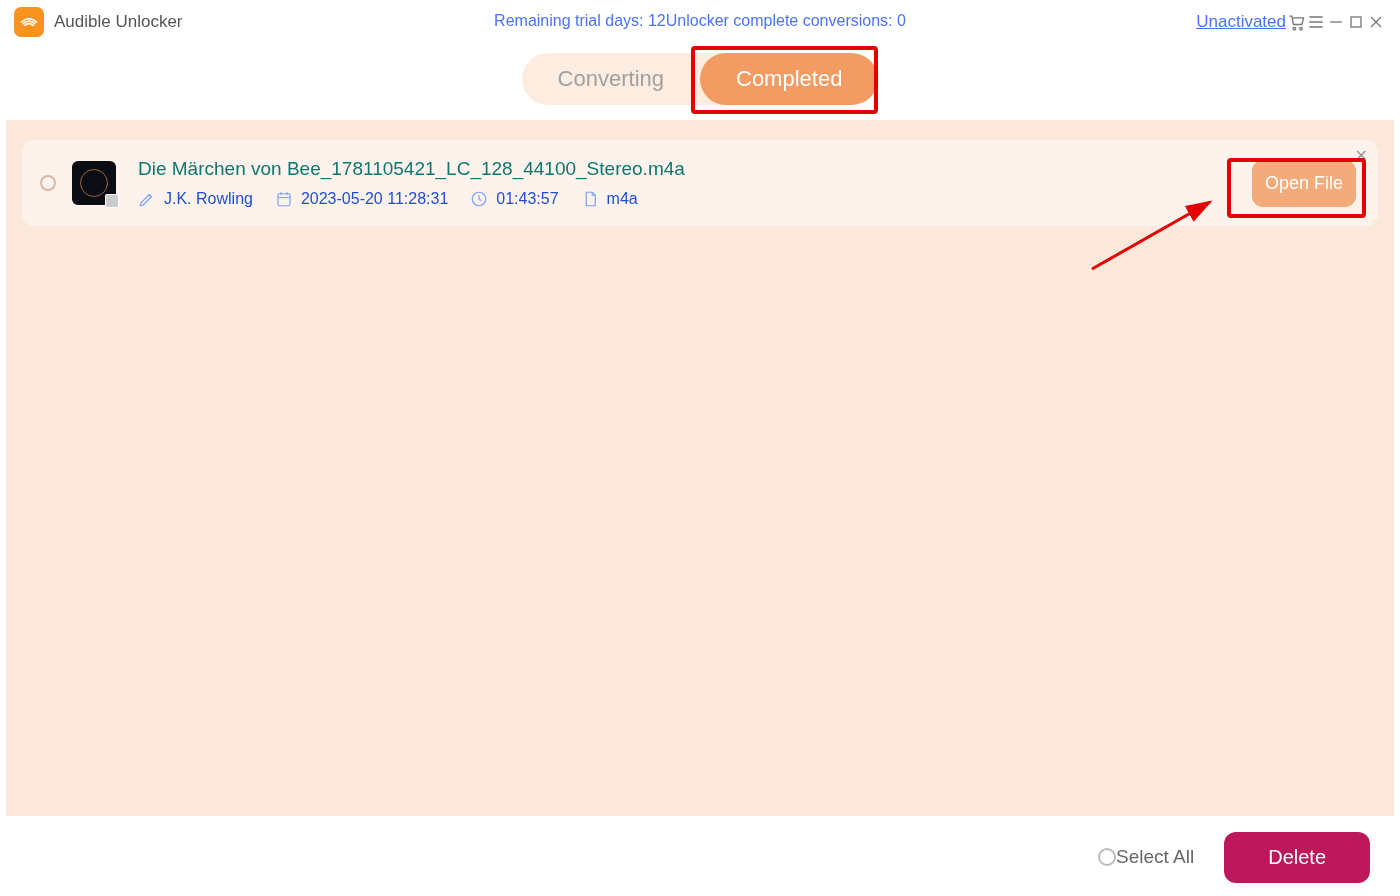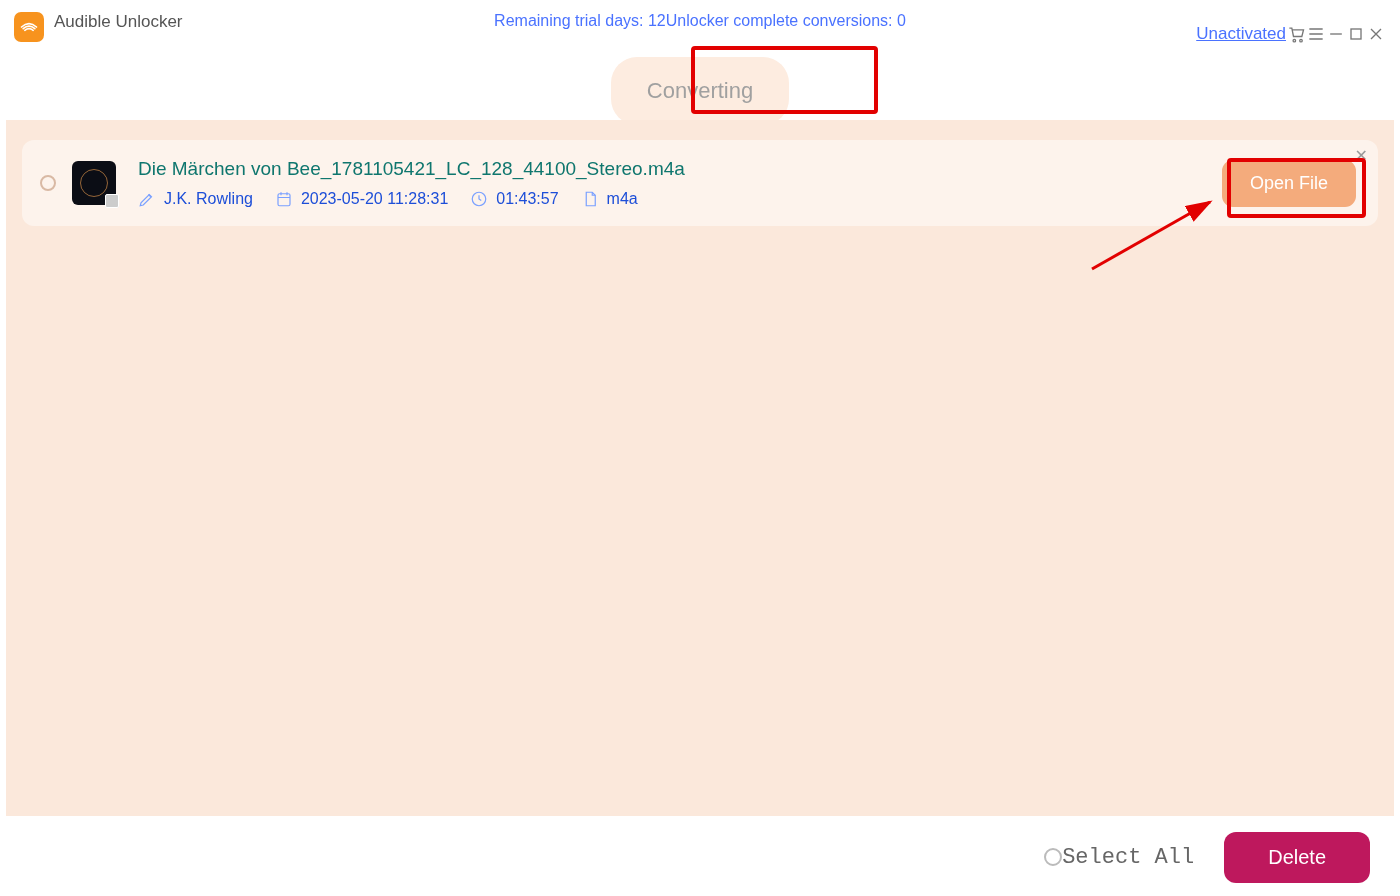--- a/index.html
+++ b/index.html
@@ -8,22 +8,22 @@
     background: #ffffff;
     width: 1400px;
     height: 896px;
     overflow: hidden;
   }
 
   
   .titlebar {
     height: 44px;
     display: flex;
+    align-items: center;
     padding: 0 14px;
-    margin-top: 12px;
   }
   .logo {
     width: 30px; height: 30px;
     background: #f7931e;
     border-radius: 7px;
     display: flex; align-items: center; justify-content: center;
     margin-right: 10px;
   }
   .logo svg { width: 20px; height: 20px; }
   .app-title { font-size: 17px; color: #555; }
@@ -47,21 +47,21 @@
   
   .tabs-row {
     height: 70px;
     display:flex; align-items:center; justify-content:center;
     position:relative;
   }
   .tabs-pill {
     display:flex;
     background:#fdece0;
     border-radius: 26px;
-    height: 68px;
+    height: 52px;
     overflow:hidden;
   }
   .tab {
     padding: 0 36px;
     display:flex; align-items:center;
     font-size: 22px;
     color:#a0a0a0;
     cursor:pointer;
   }
   .tab.active {
@@ -130,21 +130,21 @@
   .item-meta { display:flex; align-items:center; gap:22px; color:#1d4ed8; font-size:16px; }
   .meta-group { display:flex; align-items:center; gap:8px; }
   .meta-icon { width:18px; height:18px; flex-shrink:0; }
   .meta-icon svg { stroke:#7aa0ff; stroke-width:1.6; fill:none; }
 
   .open-file-btn {
     background:#f4ab7c;
     color:#fff;
     border:none;
     border-radius:11px;
-    padding:13px 28px;
+    padding:13px 13px;
     font-size:18px;
     cursor:pointer;
     flex-shrink:0;
   }
   .item-close {
     position:absolute; right:10px; top:6px;
     color:#999; cursor:pointer;
     font-size:16px;
   }
 
@@ -169,21 +169,21 @@
     height:78px;
     background:#fff;
     display:flex;
     align-items:center;
     justify-content:flex-end;
     gap:30px;
     padding:0 30px;
   }
   .select-all-wrap {
     display:flex; align-items:center; gap:0;
-    color:#666; font-size:22px;font-family:Liberation Mono, monospace;
+    color:#666; font-size:19px;
   }
   .select-all-check {
     width:18px; height:18px;
     border:2px solid #bbb;
     border-radius:50%;
     cursor:pointer;
   }
   .delete-btn {
     background:#be185d;
     color:#fff;
@@ -244,20 +244,21 @@
       <svg viewBox="0 0 24 24">
           <path d="M6 6l12 12M18 6L6 18"></path>
         </svg>
     </span>
   </div>
 </div>
 
 <div class="tabs-row">
   <div class="tabs-pill">
     <div class="tab">Converting</div>
+    <div class="tab active">Completed</div>
   </div>
 </div>
 <div class="annot-box-tab"></div>
 
 <div class="content">
   <div class="item-card">
     <div class="item-checkbox"></div>
     <div class="cover">
       <div class="cover-tag"></div>
     </div>

